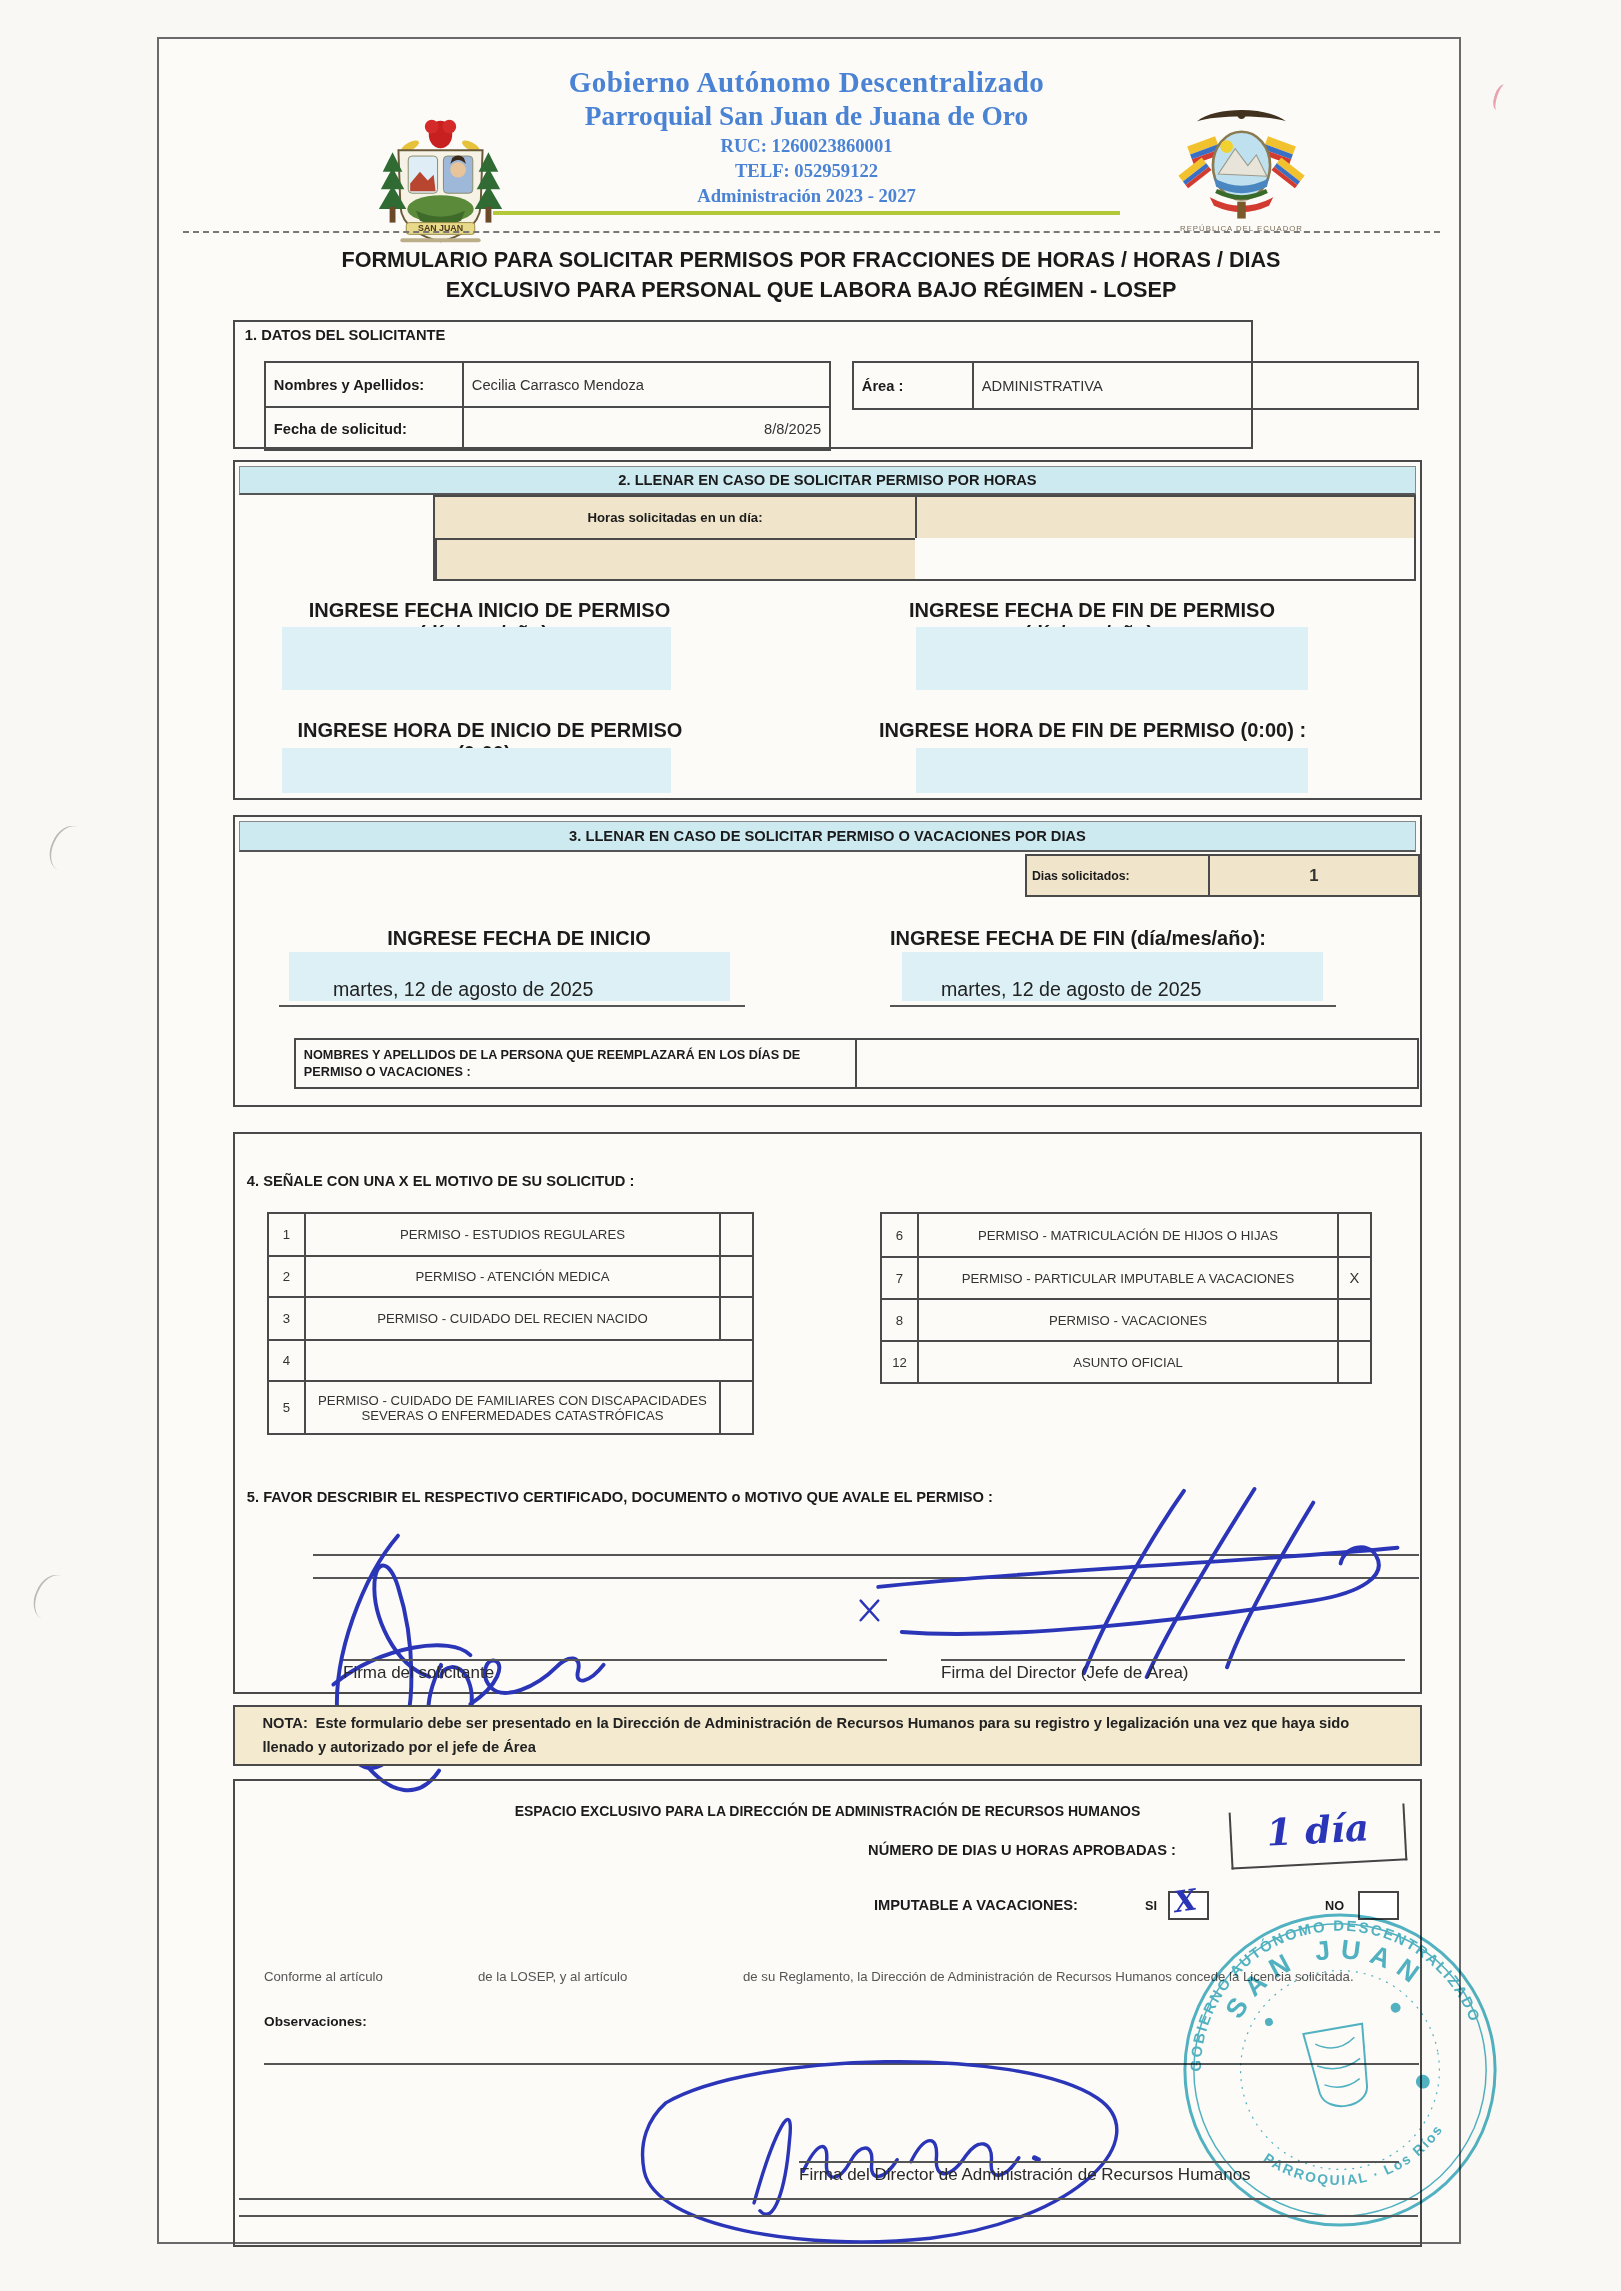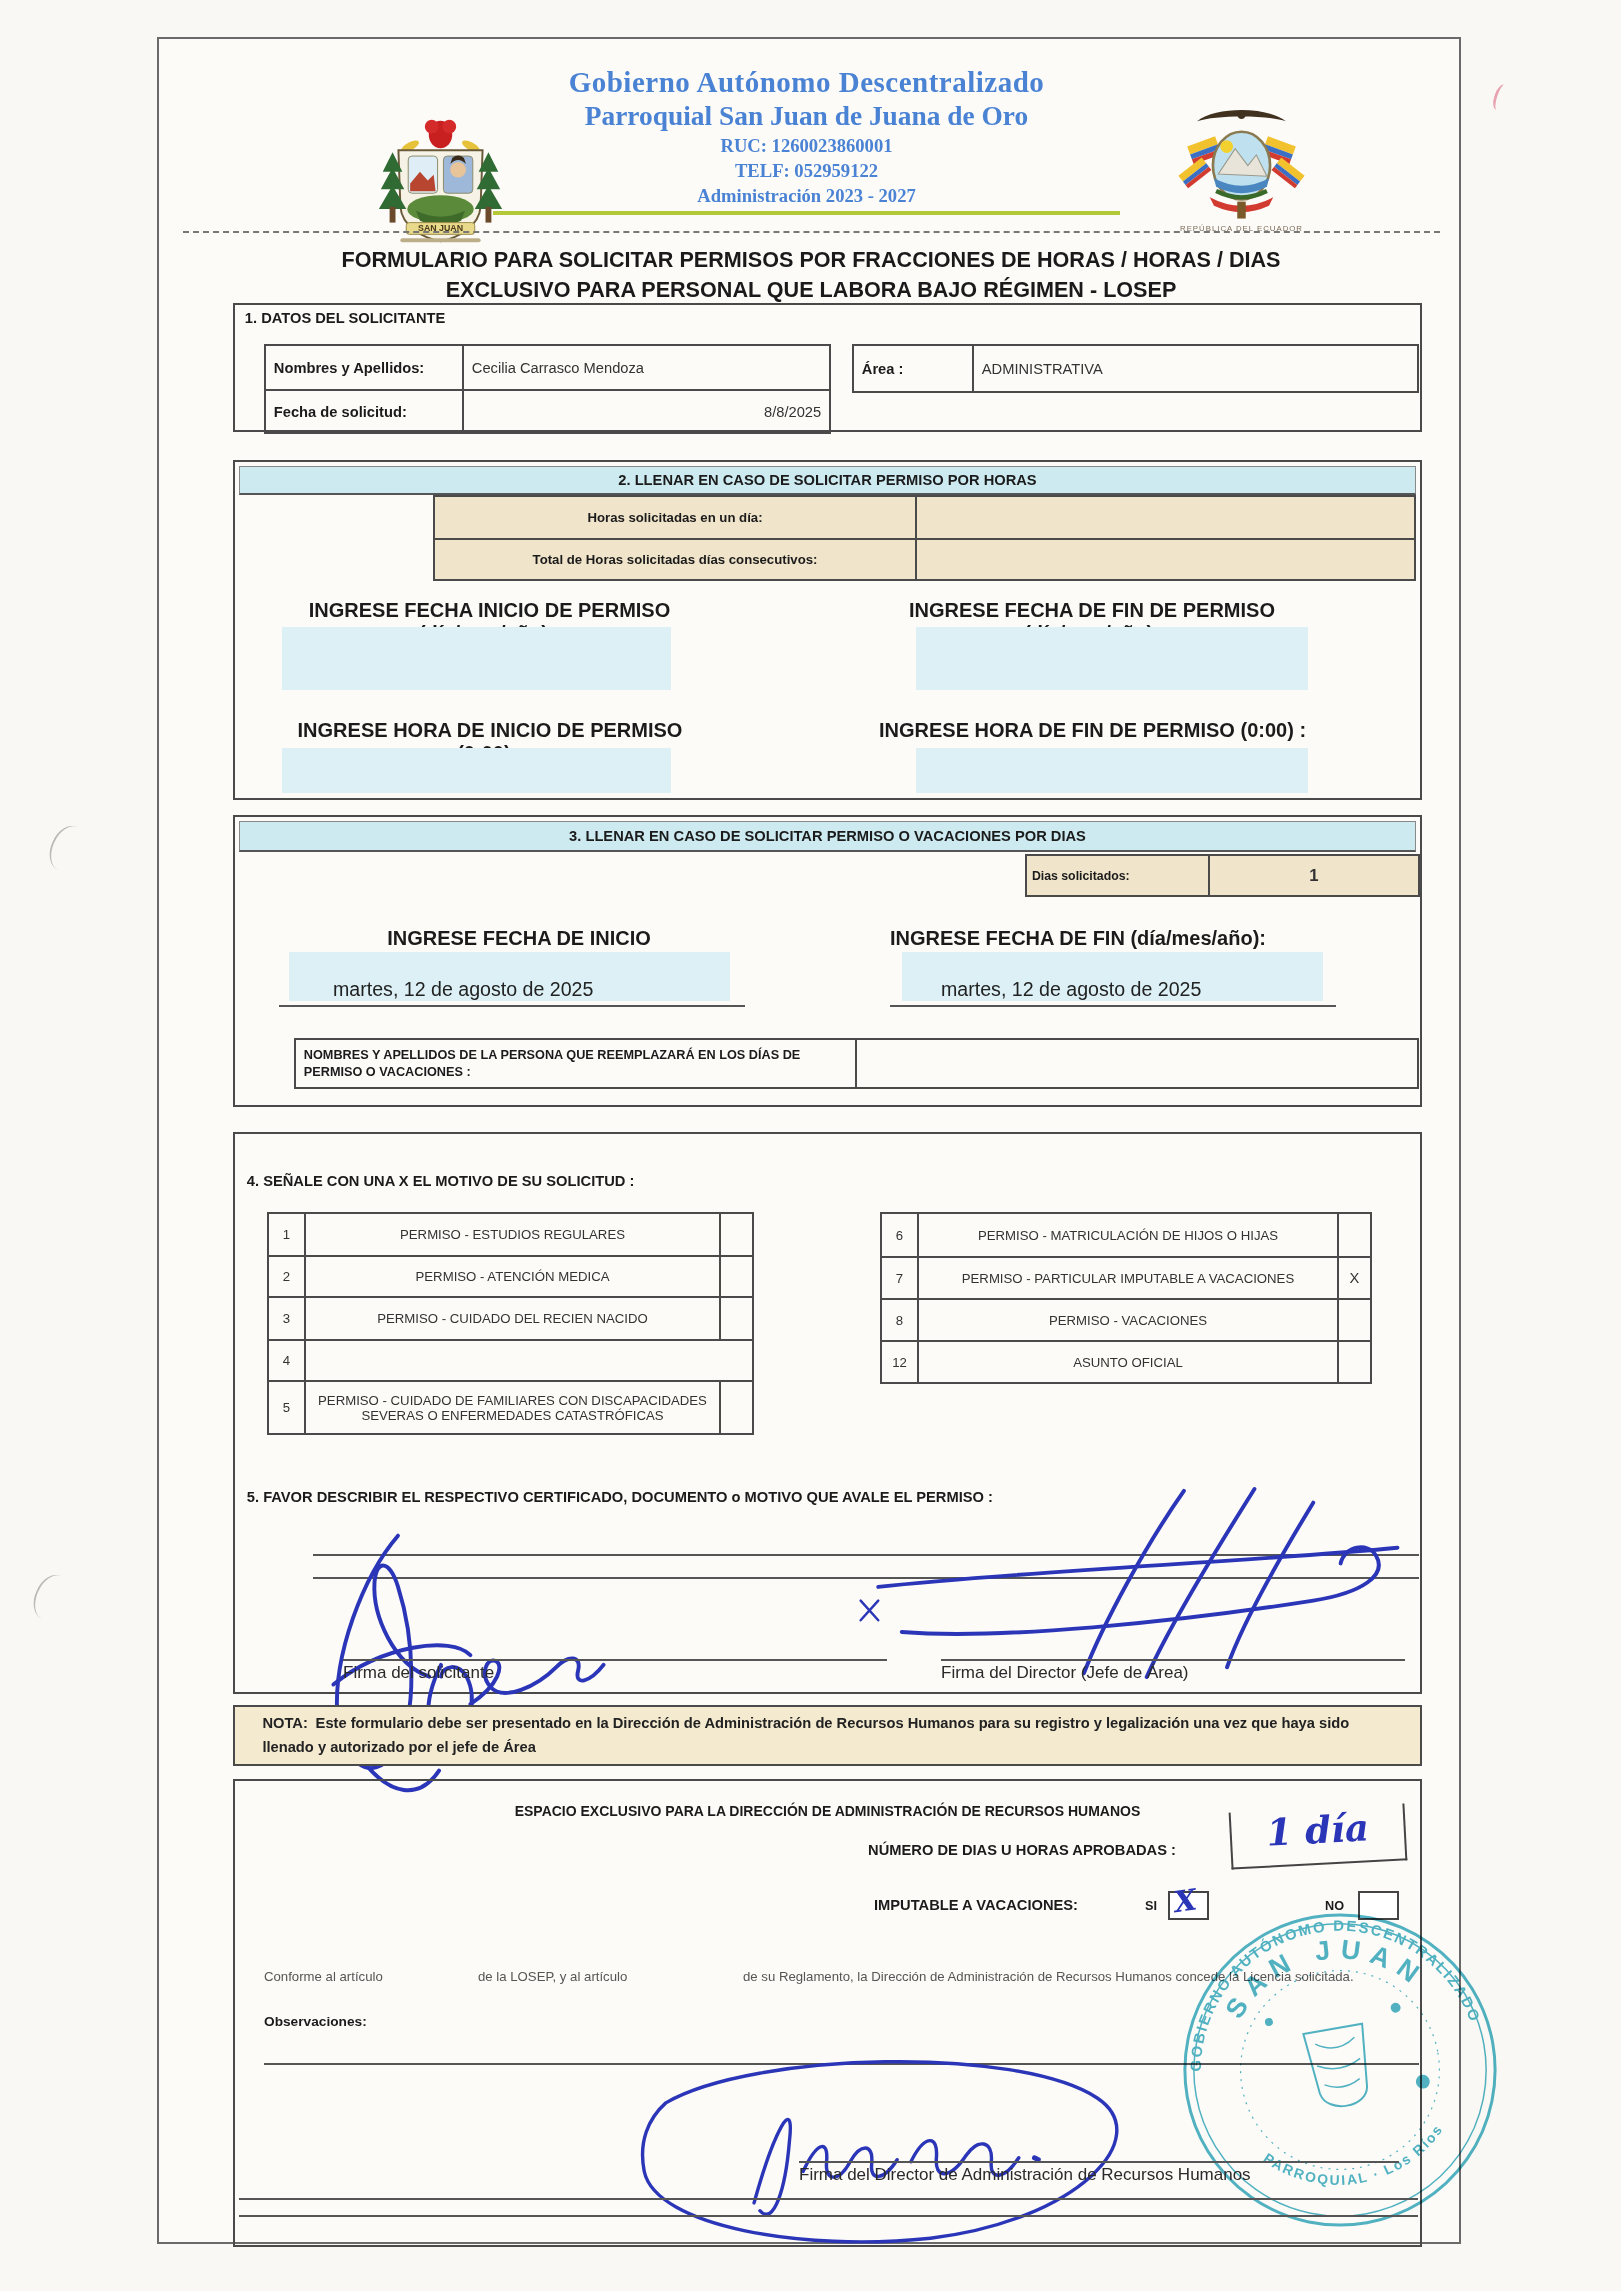--- a/index.html
+++ b/index.html
@@ -147,40 +147,39 @@
       <div class="arms-cap">REPÚBLICA DEL ECUADOR</div>
     </div>
 
     <div class="dashsep abs" style="left:23.5px;top:192px;width:1257px"></div>
 
     <div class="ftitle abs" style="left:59px;top:206px;width:1186px">
       <div>FORMULARIO PARA SOLICITAR PERMISOS  POR FRACCIONES DE HORAS / HORAS / DIAS</div>
       <div>EXCLUSIVO PARA PERSONAL QUE LABORA BAJO RÉGIMEN - LOSEP</div>
     </div>
 
-    <div class="secbox" style="left:74px;top:264px;width:1189px;height:129px">
+    <div class="secbox" style="left:74px;top:281px;width:1020px;height:129px">
       <div class="h15 abs" style="left:9.8px;top:4.9px">1. DATOS DEL SOLICITANTE</div>
       <div class="grid-tb abs" style="left:29px;top:39px;width:567px;grid-template-columns:196px 1fr;grid-template-rows:43px 43px">
         <div class="cell lab">Nombres y Apellidos:</div>
         <div class="cell bl">Cecilia Carrasco Mendoza</div>
         <div class="cell lab bt">Fecha de solicitud:</div>
         <div class="cell bl bt" style="justify-content:flex-end">8/8/2025</div>
       </div>
       <div class="grid-tb abs" style="left:617px;top:39px;width:567px;grid-template-columns:118px 1fr;grid-template-rows:45px">
         <div class="cell lab">Área :</div>
         <div class="cell bl">ADMINISTRATIVA</div>
       </div>
     </div>
 
     <div class="secbox" style="left:74px;top:421px;width:1189px;height:340px">
       <div class="bar">2. LLENAR EN CASO DE SOLICITAR PERMISO POR HORAS</div>
       <div class="grid-tb abs" style="left:198px;top:33px;width:983px;grid-template-columns:480px 1fr;grid-template-rows:41px 41px">
         <div class="cell lab bg" style="justify-content:center;font-size:13.2px">Horas solicitadas en un día:</div>
         <div class="cell bl bg"></div>
-        <div class="cell lab bg bt" style="justify-content:center;font-size:13.2px">Total de Horas solicitadas días consecutivos:</div>
         <div class="cell bl bg bt"></div>
       </div>
       <div class="fldlab" style="left:44px;top:137px;width:421px">INGRESE FECHA INICIO DE PERMISO (día/mes/año) :</div>
       <div class="fldlab" style="left:622px;top:137px;width:470px">INGRESE FECHA DE FIN DE PERMISO (día/mes/año):</div>
       <div class="inputblue" style="left:47px;top:165px;width:389px;height:63px"></div>
       <div class="inputblue" style="left:681px;top:165px;width:392px;height:63px"></div>
       <div class="fldlab" style="left:59px;top:257px;width:392px">INGRESE HORA DE INICIO DE PERMISO (0:00) :</div>
       <div class="fldlab" style="left:637px;top:257px;width:441px">INGRESE HORA DE FIN DE PERMISO (0:00) :</div>
       <div class="inputblue" style="left:47px;top:286px;width:389px;height:45px"></div>
       <div class="inputblue" style="left:681px;top:286px;width:392px;height:45px"></div>

